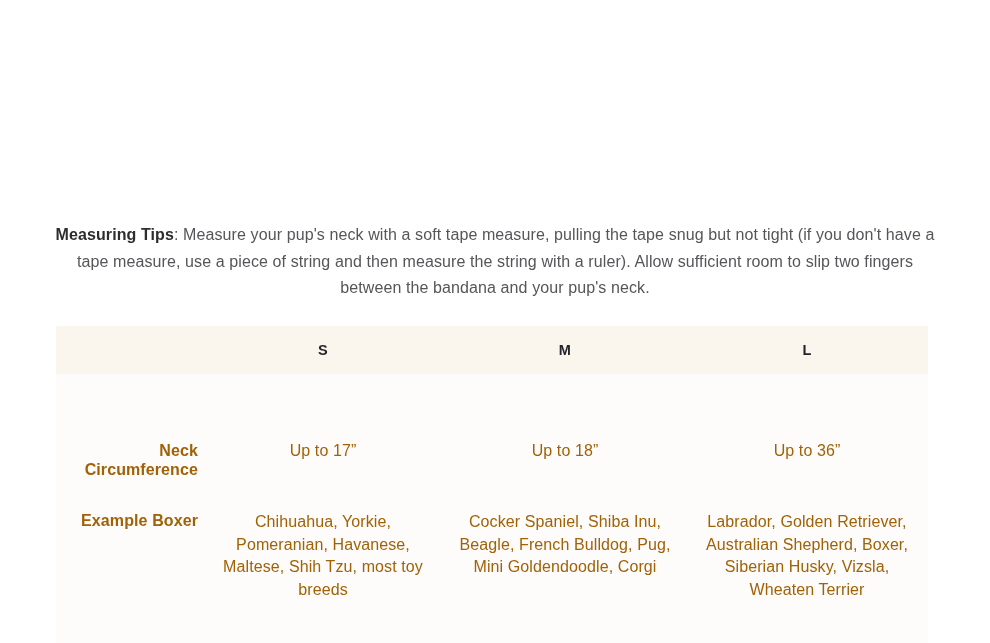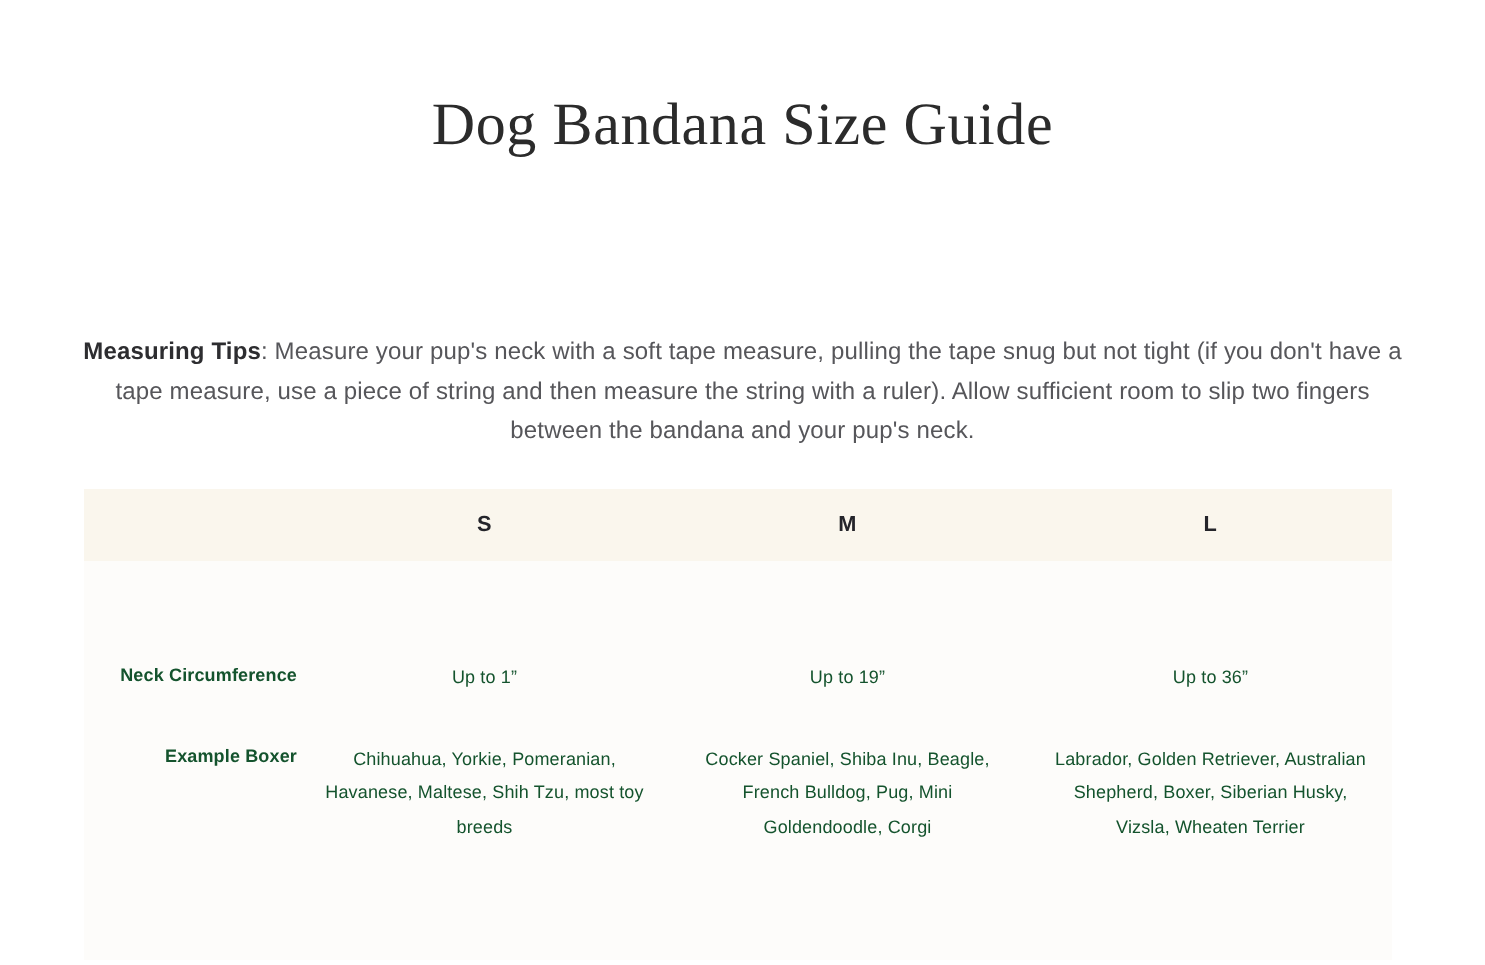--- a/index.html
+++ b/index.html
@@ -92,22 +92,22 @@
     font-size: 14.5px;
     font-weight: 700;
     color: #24242a;
     letter-spacing: 0.3px;
   }
   .col-label { width: 146px; }
   .col-size  { width: 242px; }
 
   .size-table tbody td {
     vertical-align: top;
-    font-size: 12px;
-    color: #14532d;
+    font-size: 16px;
+    color: #a16207;
     line-height: 22.6px;
     letter-spacing: 0.1px;
   }
   .row-label {
     text-align: right;
     padding-right: 4px !important;
     font-weight: 700;
     color: #24242a;
     line-height: 19px !important;
   }
@@ -121,21 +121,20 @@
   .row-breed td { padding-top: 32px !important; }
   .row-breed .row-label { padding-top: 32px !important; }
   .row-breed .cell-value { line-height: 22.6px; }
   .spacer-row td { height: 78px; }
 </style>
 </head>
 <body>
 
 <div class="page">
 
-  <h1 class="page-title">Dog Bandana Size Guide</h1>
 
 
   <p class="tips"><span class="tips-label">Measuring Tips</span><span>: Measure your pup's neck with a soft tape measure, pulling the tape snug but not tight (if you don't have a tape measure, use a piece of string and then measure the string with a ruler). Allow sufficient room to slip two fingers between the bandana and your pup's neck.</span></p>
 
   <table class="size-table">
     <colgroup>
       <col class="col-label">
       <col class="col-size">
       <col class="col-size">
       <col class="col-size">
@@ -144,22 +143,22 @@
       <tr>
         <th></th>
         <th>S</th>
         <th>M</th>
         <th>L</th>
       </tr>
     </thead>
     <tbody>
       <tr class="row-neck">
         <td class="row-label">Neck Circumference</td>
-        <td class="cell-value">Up to 1”</td>
-        <td class="cell-value">Up to 19”</td>
+        <td class="cell-value">Up to 17”</td>
+        <td class="cell-value">Up to 18”</td>
         <td class="cell-value">Up to 36”</td>
       </tr>
       <tr class="row-breed">
         <td class="row-label">Example Boxer</td>
         <td class="cell-value">Chihuahua, Yorkie, Pomeranian, Havanese, Maltese, Shih Tzu, most toy breeds</td>
         <td class="cell-value">Cocker Spaniel, Shiba Inu, Beagle, French Bulldog, Pug, Mini Goldendoodle, Corgi</td>
         <td class="cell-value">Labrador, Golden Retriever, Australian Shepherd, Boxer, Siberian Husky, Vizsla, Wheaten Terrier</td>
       </tr>
       <tr class="spacer-row">
         <td></td>

